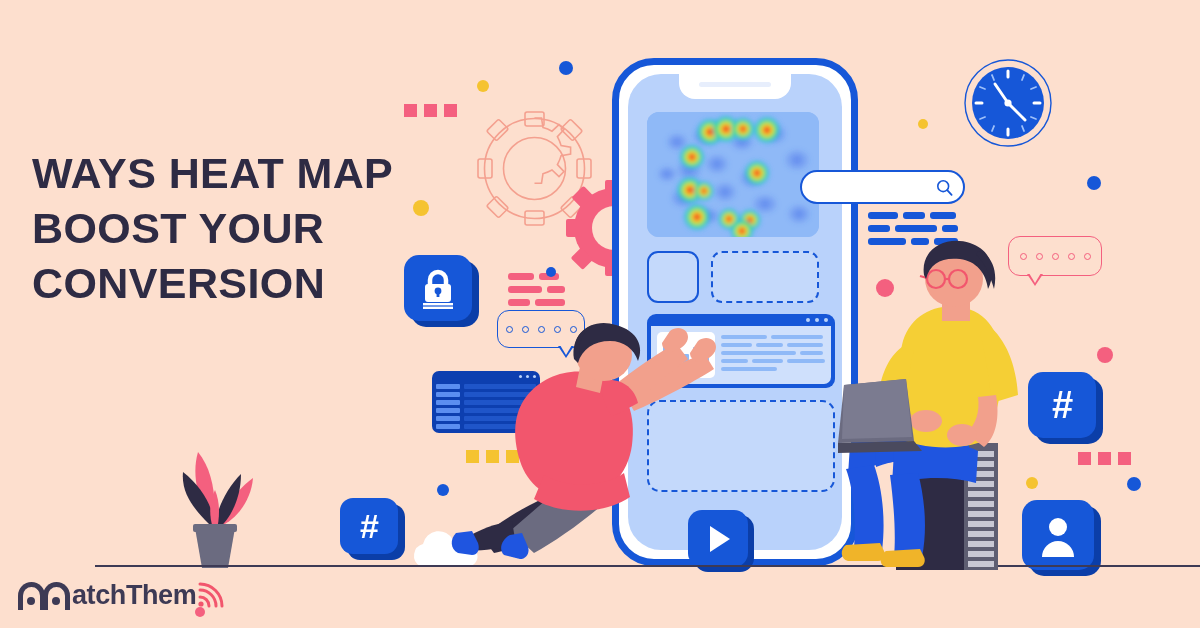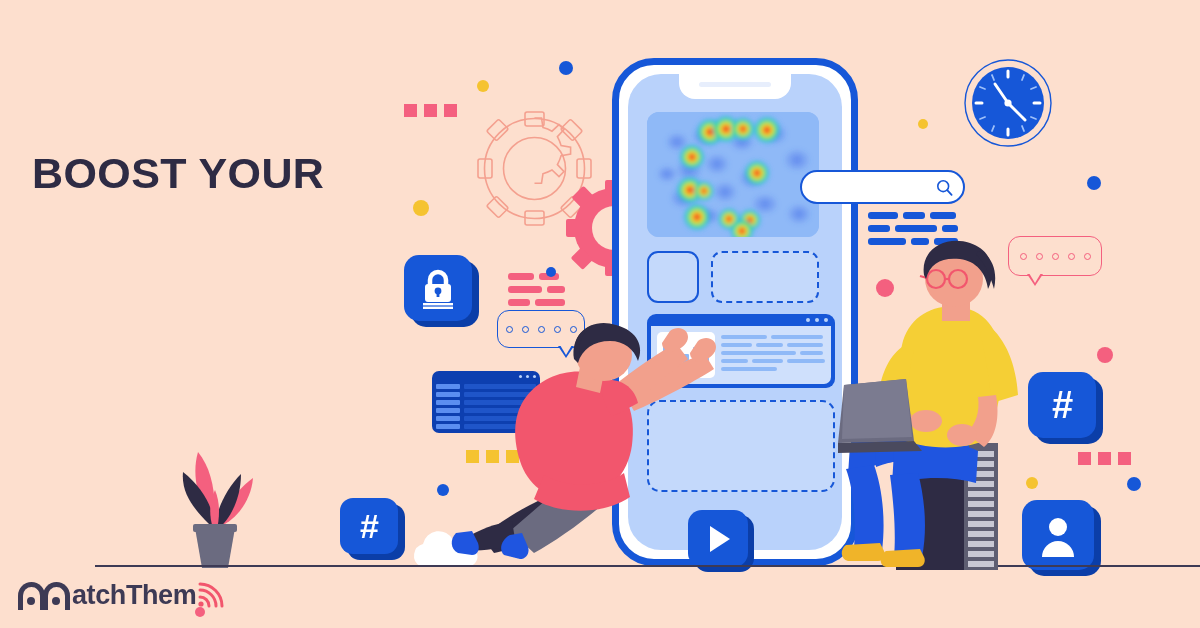--- a/index.html
+++ b/index.html
@@ -295,21 +295,23 @@
         <rect x="6" y="8" width="17" height="15" rx="2" transform="rotate(-45 14 15)"></rect>
         <rect x="69" y="8" width="17" height="15" rx="2" transform="rotate(45 77 15)"></rect>
         <rect x="6" y="69" width="17" height="15" rx="2" transform="rotate(45 14 76)"></rect>
         <rect x="69" y="69" width="17" height="15" rx="2" transform="rotate(-45 77 76)"></rect>
       </g>
       <circle cx="46" cy="46" r="22" fill="#fddfce"></circle>
     </svg>
   </div>
 
   <h1 class="headline">
+    <span>WAYS HEAT MAP</span>
     <span>BOOST YOUR</span>
+    <span>CONVERSION</span>
   </h1>
 
   <div class="squares sq-pink-top">
     <i></i>
       <i></i>
       <i></i>
   </div>
   <div class="squares sq-pink-right">
     <i></i>
       <i></i>

